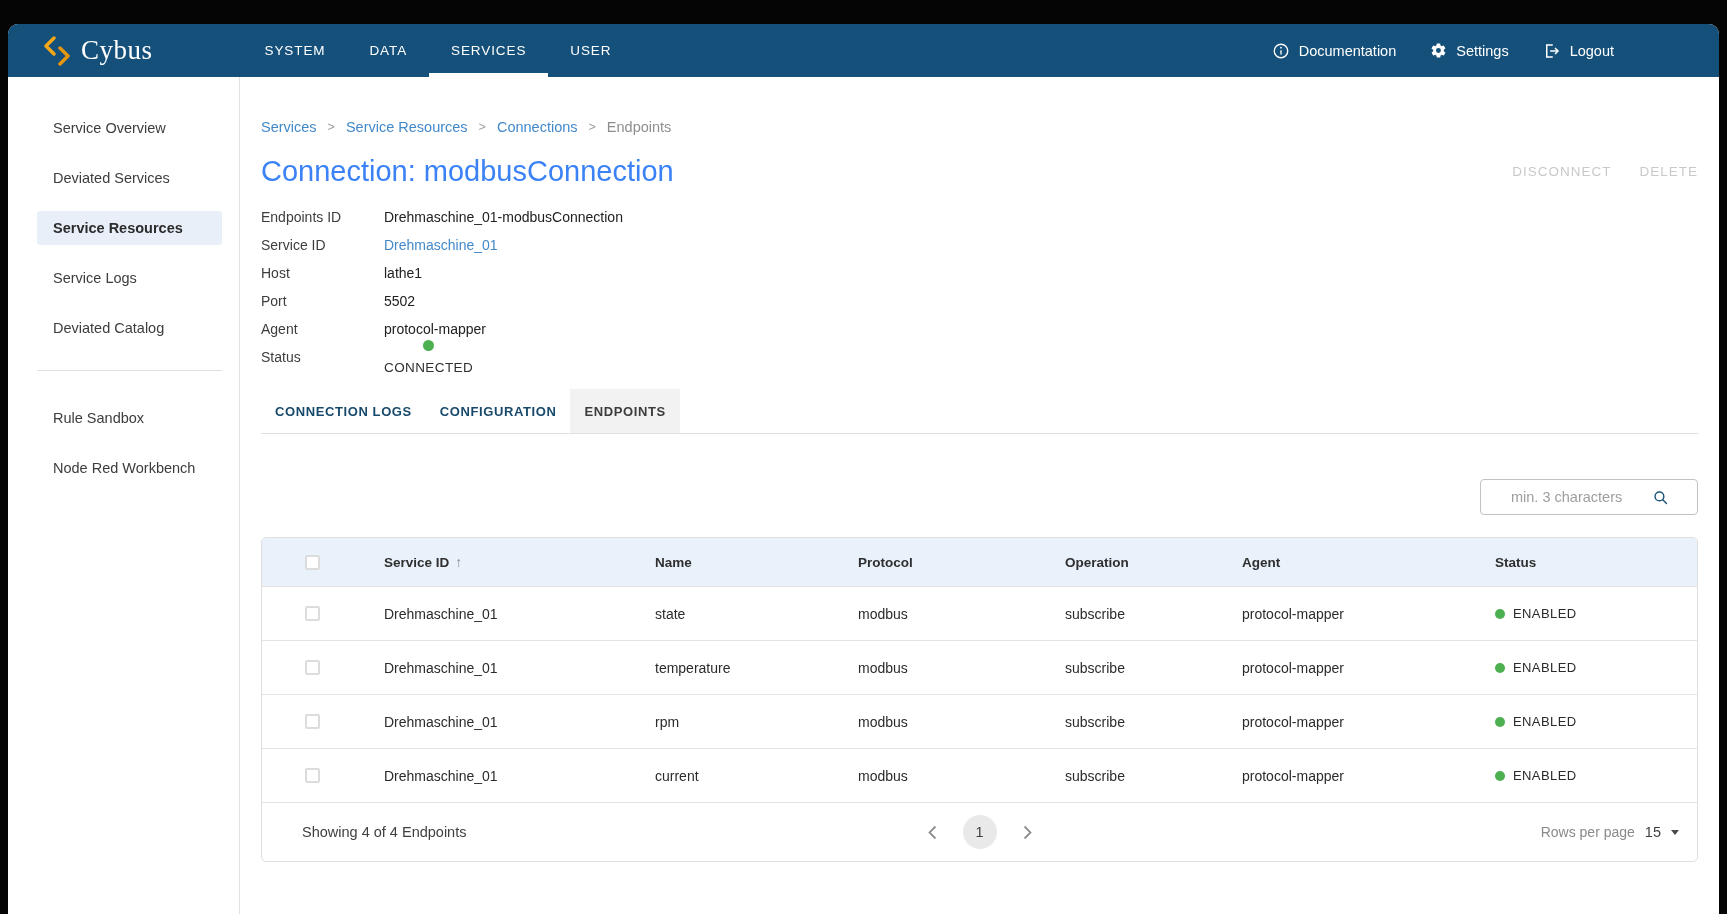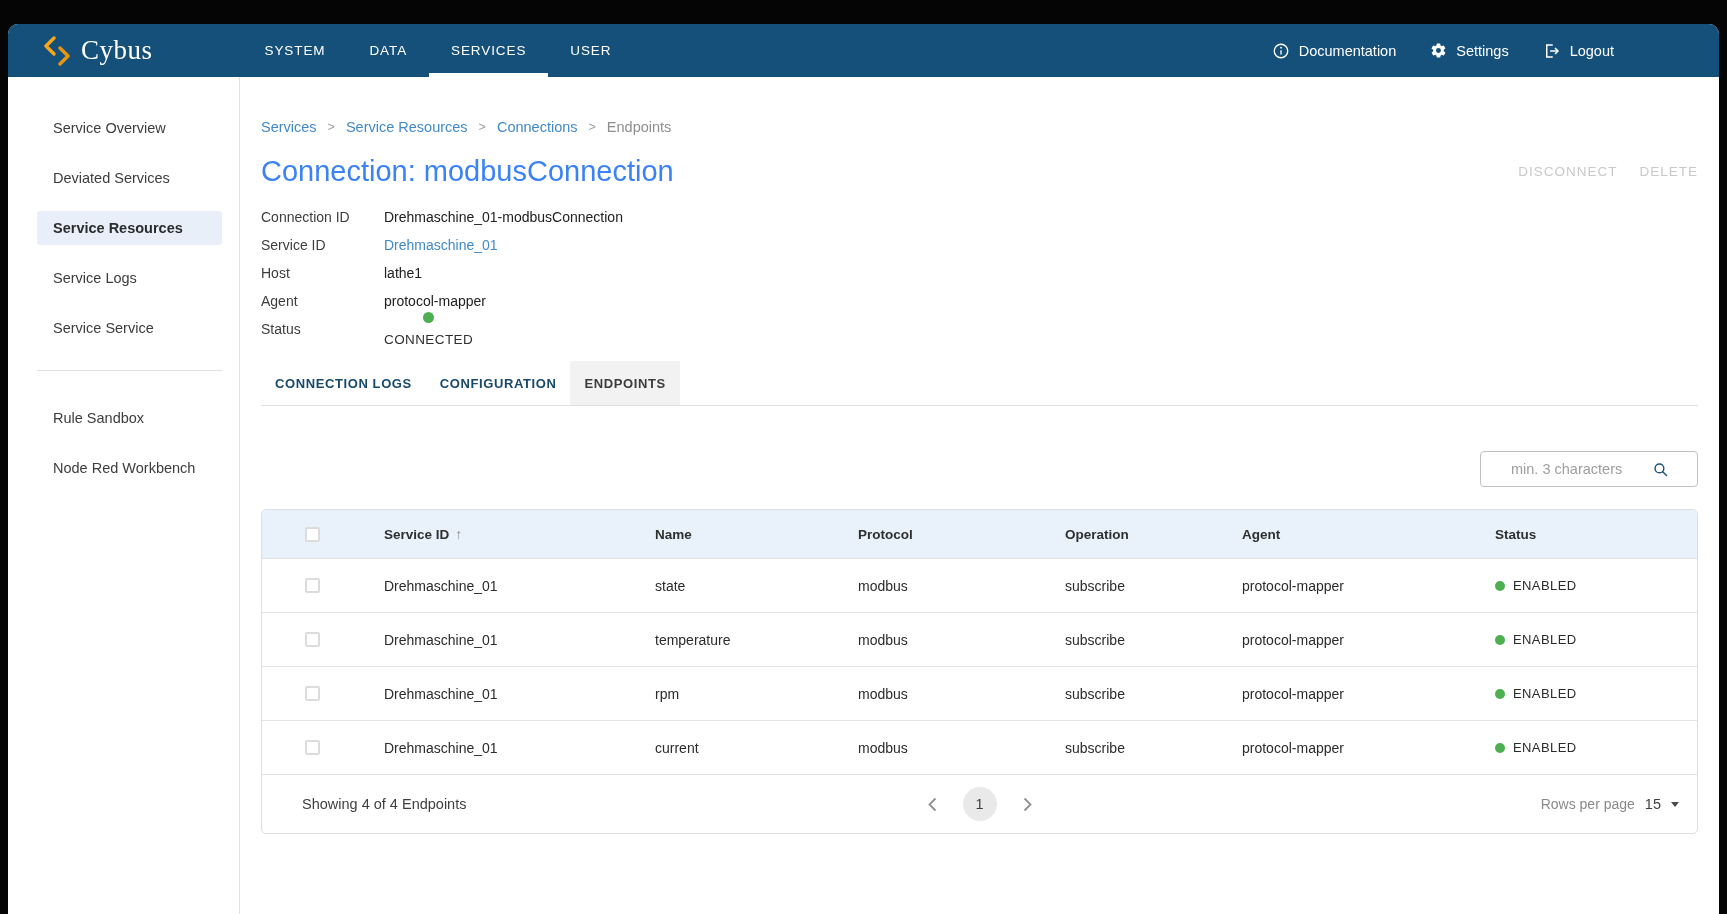--- a/index.html
+++ b/index.html
@@ -51,21 +51,21 @@
   .main { flex:1; padding:0 21px; box-sizing:border-box; position:relative; background:#fff; }
 
   
   .breadcrumb { margin-top:42px; display:flex; align-items:center; gap:11px; font-size:14.5px; }
   .crumb-link { color:#4289ca; text-decoration:none; cursor:pointer; }
   .crumb-current { color:#8e8e8e; }
   .crumb-sep { color:#9e9e9e; font-size:12.5px; }
 
   .title-row { margin-top:18px; display:flex; align-items:center; }
   .page-title { font-size:29px; font-weight:400; color:#3b82f6; margin:0; line-height:36px; }
-  .page-actions { margin-left:auto; display:flex; gap:22px; }
+  .page-actions { margin-left:auto; display:flex; gap:28px; }
   .ghost-btn {
     border:none; background:none; color:#c9c9c9; font-size:13.5px; letter-spacing:1px;
     font-family:inherit; cursor:pointer; padding:0;
   }
 
   .subtitle { margin-top:22px; display:flex; align-items:center; gap:10px; color:#757575; font-size:14.5px; }
   .subtitle .icn { color:#8a8a8a; display:flex; }
 
   
   .details { margin-top:14px; }
@@ -179,21 +179,21 @@
     </div>
   </header>
 
   <div class="body-row">
 
     <aside class="side">
       <div class="side-item">Service Overview</div>
       <div class="side-item">Deviated Services</div>
       <div class="side-item active">Service Resources</div>
       <div class="side-item">Service Logs</div>
-      <div class="side-item">Service Service</div>
+      <div class="side-item">Deviated Catalog</div>
       <hr class="side-divider">
       <div class="side-item">Rule Sandbox</div>
       <div class="side-item">Node Red Workbench</div>
     </aside>
 
     <main class="main">
 
       <nav class="breadcrumb">
         <a class="crumb-link">Services</a>
         <span class="crumb-sep">&gt;</span>
@@ -208,30 +208,34 @@
         <h1 class="page-title">Connection: modbusConnection</h1>
         <div class="page-actions">
           <button class="ghost-btn">DISCONNECT</button>
           <button class="ghost-btn">DELETE</button>
         </div>
       </div>
 
 
       <div class="details">
         <div class="detail-row">
-          <div class="detail-label">Connection ID</div>
+          <div class="detail-label">Endpoints ID</div>
           <div class="detail-value">Drehmaschine_01-modbusConnection</div>
         </div>
         <div class="detail-row">
           <div class="detail-label">Service ID</div>
           <a class="detail-value">Drehmaschine_01</a>
         </div>
         <div class="detail-row">
           <div class="detail-label">Host</div>
           <div class="detail-value">lathe1</div>
+        </div>
+        <div class="detail-row">
+          <div class="detail-label">Port</div>
+          <div class="detail-value">5502</div>
         </div>
         <div class="detail-row">
           <div class="detail-label">Agent</div>
           <div class="detail-value">protocol-mapper</div>
         </div>
         <div class="detail-row">
           <div class="detail-label">Status</div>
           <div class="status-val">
             <span class="dot"></span>
             <span>CONNECTED</span>

